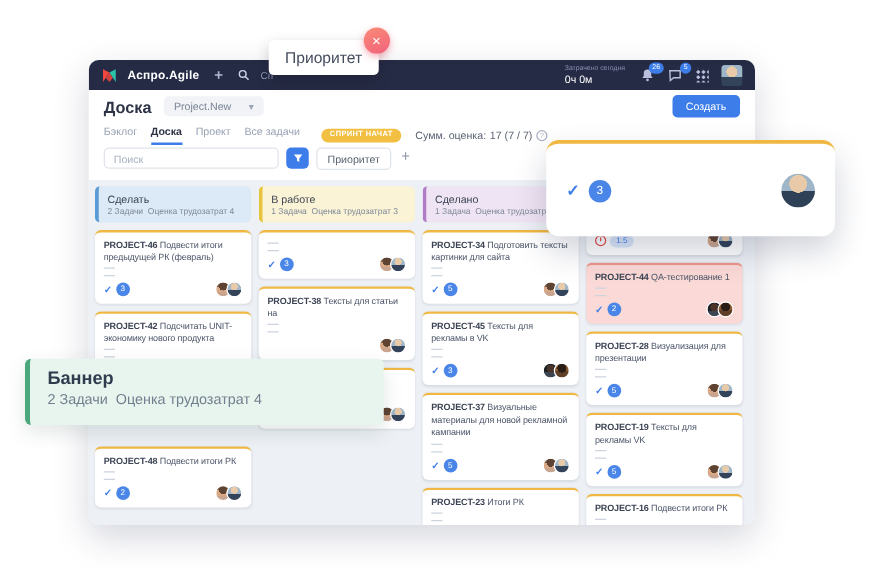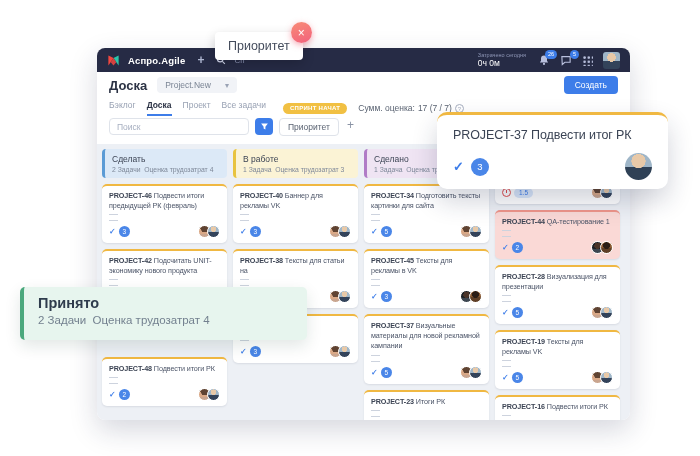--- a/index.html
+++ b/index.html
@@ -1,20 +1,20 @@
 <!DOCTYPE html>
 <html style="--accent: #3d7de9; --sprint-yellow: #f1c043; --card-accent: #f0b842; --green: #4aa87c; --green-bg: #e7f5ee;"><head>
 <meta charset="utf-8">
 <style>
   * { margin:0; padding:0; box-sizing:border-box; }
   html,body { width:700px; height:456px; background:#fff; font-family:"Liberation Sans", sans-serif; overflow:hidden; }
   body { position:relative; }
 
   
-  .app-window { position:absolute; left:97px; top:48px; width:533px; height:372px;
+  .app-window { position:absolute; left:71px; top:48px; width:533px; height:372px;
     background:#fff; border-radius:8px; box-shadow:0 10px 28px rgba(25,35,70,.18); overflow:hidden; z-index:1; }
 
   
   .navbar { height:24px; background:#262b45; display:flex; align-items:center; padding:0 10px; gap:8px; }
   .logo { width:13px; height:13px; flex:0 0 auto; }
   .app-name { color:#fff; font-size:9.5px; font-weight:bold; letter-spacing:.2px; }
   .nav-plus { color:#aeb6d0; font-size:12px; font-weight:bold; margin-left:4px; cursor:default; }
   .nav-search { margin-left:4px; display:flex; }
   .nav-menu-partial { color:#8d95b5; font-size:8px; }
   .nav-right { margin-left:auto; display:flex; align-items:center; gap:10px; }
@@ -244,21 +244,20 @@
               <span class="avatar av-m1"></span>
             </div>
           </div>
         </div>
         <div class="column c1">
           <div class="col-header" style="background: rgb(251, 243, 213); border-left-color: rgb(232, 195, 63);">
             <div class="col-title">В работе</div>
             <div class="col-meta">1 Задача&nbsp;&nbsp;Оценка трудозатрат 3</div>
           </div>
           <div class="card">
-            <div class="card-title"><span class="card-id">PROJECT-40 </span>Баннер для рекламы VK</div>
             <div class="desc-icon"></div>
             <div class="card-footer">
               <span class="check">✓</span>
               <span class="badge">3</span>
               <span class="flex1"></span>
               <span class="avatar av-w1"></span>
               <span class="avatar av-m1"></span>
             </div>
           </div>
           <div class="card">
@@ -374,24 +373,23 @@
           <div class="card">
             <div class="card-title"><span class="card-id">PROJECT-16 </span>Подвести итоги РК</div>
             <div class="desc-icon"></div>
           </div>
         </div>
       </div>
   </div>
 </div>
 
 <div class="accepted-card">
-  <div class="accepted-title">Принято</div>
+  <div class="accepted-title">Баннер</div>
   <div class="accepted-meta">2 Задачи&nbsp;&nbsp;Оценка трудозатрат 4</div>
 </div>
 
 <div class="task-popup">
-  <div class="popup-title">PROJECT-37 Подвести итог РК</div>
   <div class="popup-footer">
     <span class="popup-check">✓</span>
     <span class="popup-badge">3</span>
     <span class="popup-avatar"></span>
   </div>
 </div>
 
 </body></html>

